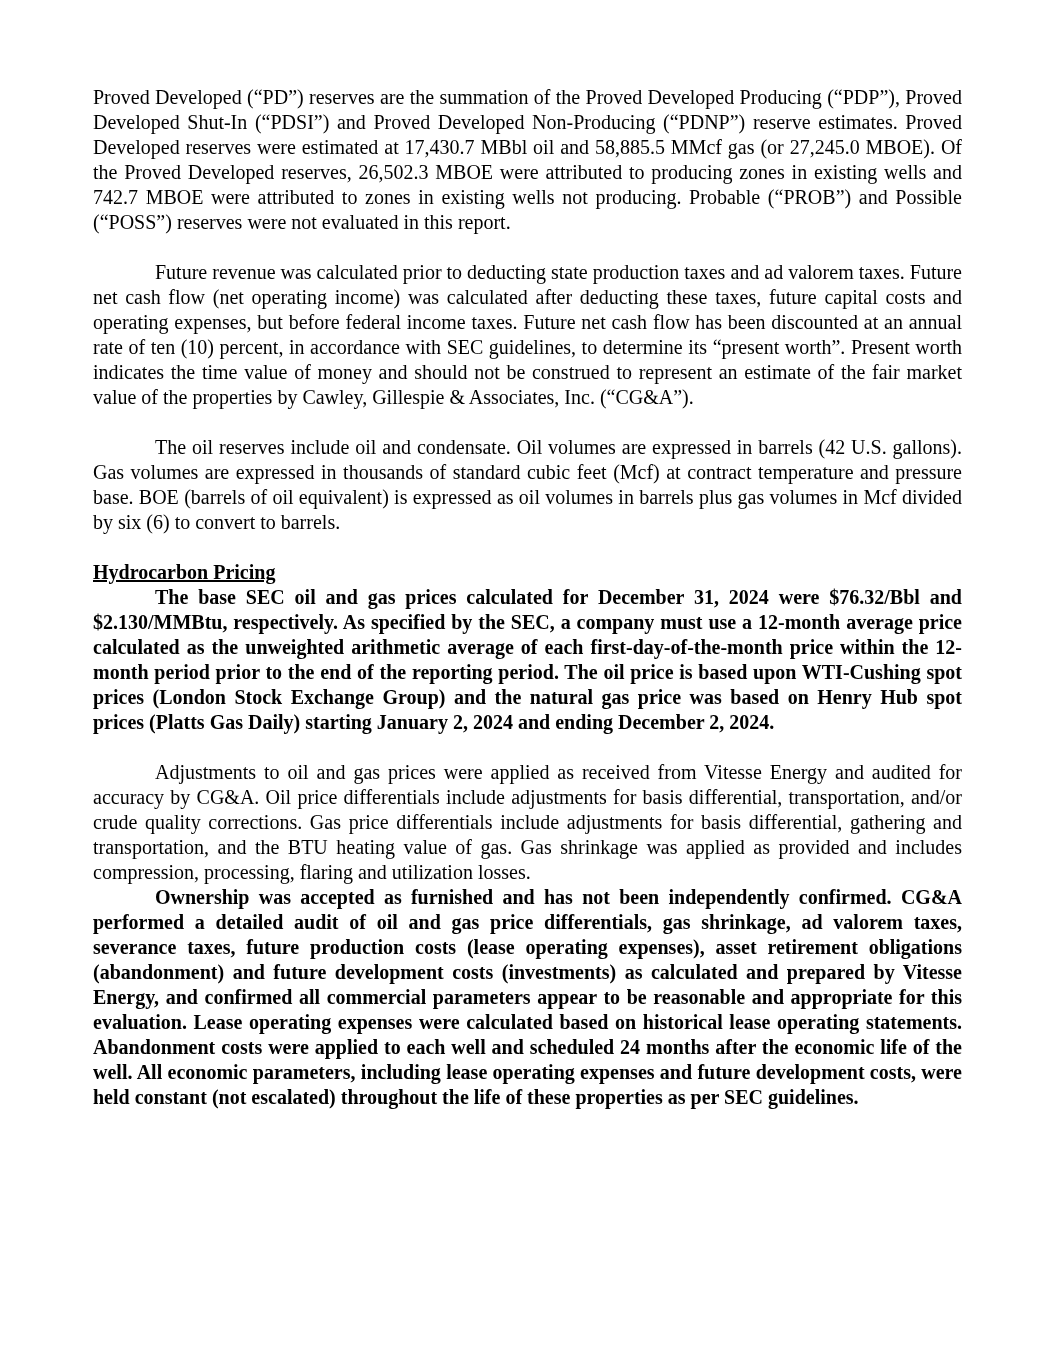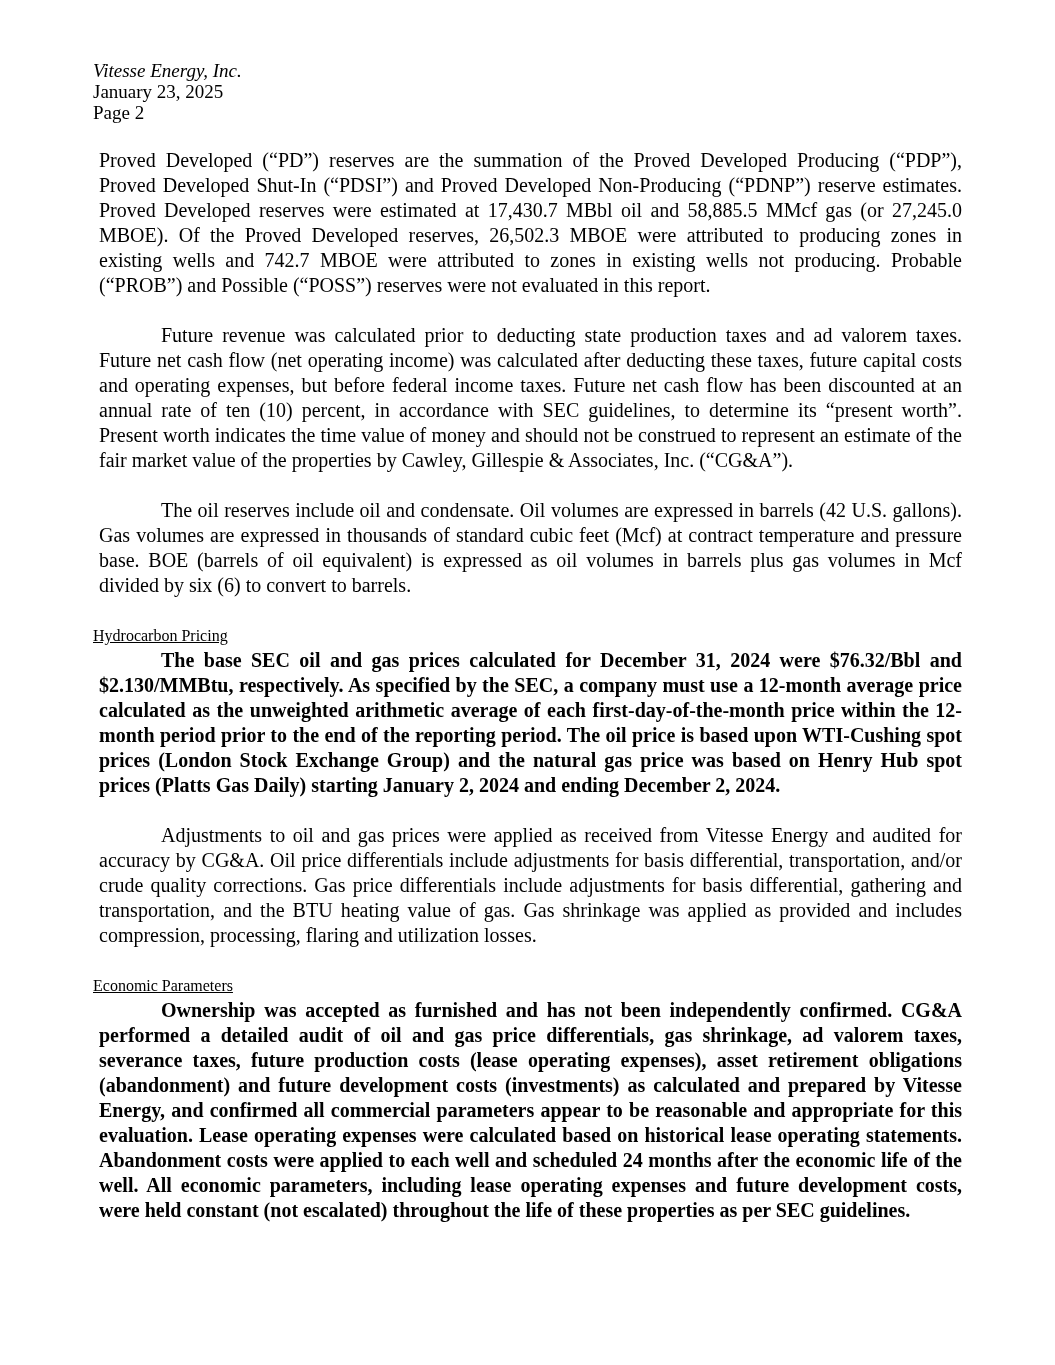--- a/index.html
+++ b/index.html
@@ -22,58 +22,52 @@
     font-size: 19px;
     line-height: 21px;
   }
   .doc-header .company {
     font-style: italic;
   }
   .para {
     font-size: 20px;
     line-height: 25px;
     text-align: justify;
-    margin: 25px 0 0 6px;
+    margin: 25px 0 0 0;
   }
   .para.indent {
     text-indent: 62px;
   }
   .heading {
-    font-size: 16px;
+    font-size: 20px;
     line-height: 25px;
-    font-weight: normal;
+    font-weight: bold;
     text-decoration: underline;
     margin: 25px 0 0 0;
   }
   .after-heading {
     margin-top: 0;
     font-weight: bold;
   }
 </style>
 </head>
 <body>
 
 <div class="page">
 
-  <div class="doc-header">
-    <div class="company">Vitesse Energy, Inc.</div>
-    <div>January 23, 2025</div>
-    <div>Page 2</div>
-  </div>
 
   <p class="para">Proved Developed (“PD”) reserves are the summation of the Proved Developed Producing (“PDP”), Proved Developed Shut-In (“PDSI”) and Proved Developed Non-Producing (“PDNP”) reserve estimates. Proved Developed reserves were estimated at 17,430.7 MBbl oil and 58,885.5 MMcf gas (or 27,245.0 MBOE). Of the Proved Developed reserves, 26,502.3 MBOE were attributed to producing zones in existing wells and 742.7 MBOE were attributed to zones in existing wells not producing. Probable (“PROB”) and Possible (“POSS”) reserves were not evaluated in this report.</p>
 
   <p class="para indent">Future revenue was calculated prior to deducting state production taxes and ad valorem taxes. Future net cash flow (net operating income) was calculated after deducting these taxes, future capital costs and operating expenses, but before federal income taxes. Future net cash flow has been discounted at an annual rate of ten (10) percent, in accordance with SEC guidelines, to determine its “present worth”. Present worth indicates the time value of money and should not be construed to represent an estimate of the fair market value of the properties by Cawley, Gillespie &amp; Associates, Inc. (“CG&amp;A”).</p>
 
   <p class="para indent">The oil reserves include oil and condensate. Oil volumes are expressed in barrels (42 U.S. gallons). Gas volumes are expressed in thousands of standard cubic feet (Mcf) at contract temperature and pressure base. BOE (barrels of oil equivalent) is expressed as oil volumes in barrels plus gas volumes in Mcf divided by six (6) to convert to barrels.</p>
 
   <h2 class="heading">Hydrocarbon Pricing</h2>
 
   <p class="para indent after-heading">The base SEC oil and gas prices calculated for December 31, 2024 were $76.32/Bbl and $2.130/MMBtu, respectively.  As specified by the SEC, a company must use a 12-month average price calculated as the unweighted arithmetic average of each first-day-of-the-month price within the 12-month period prior to the end of the reporting period.  The oil price is based upon WTI-Cushing spot prices (London Stock Exchange Group) and the natural gas price was based on Henry Hub spot prices (Platts Gas Daily) starting January 2, 2024 and ending December 2, 2024.</p>
 
   <p class="para indent">Adjustments to oil and gas prices were applied as received from Vitesse Energy and audited for accuracy by CG&amp;A. Oil price differentials include adjustments for basis differential, transportation, and/or crude quality corrections. Gas price differentials include adjustments for basis differential, gathering and transportation, and the BTU heating value of gas. Gas shrinkage was applied as provided and includes compression, processing, flaring and utilization losses.</p>
 
 
-  <h2 class="heading">Economic Parameters</h2>
 
   <p class="para indent after-heading">Ownership was accepted as furnished and has not been independently confirmed. CG&amp;A performed a detailed audit of oil and gas price differentials, gas shrinkage, ad valorem taxes, severance taxes, future production costs (lease operating expenses), asset retirement obligations (abandonment) and future development costs (investments) as calculated and prepared by Vitesse Energy, and confirmed all commercial parameters appear to be reasonable and appropriate for this evaluation. Lease operating expenses were calculated based on historical lease operating statements. Abandonment costs were applied to each well and scheduled 24 months after the economic life of the well.  All economic parameters, including lease operating expenses and future development costs, were held constant (not escalated) throughout the life of these properties as per SEC guidelines.</p>
 
 </div>
 
 </body></html>

